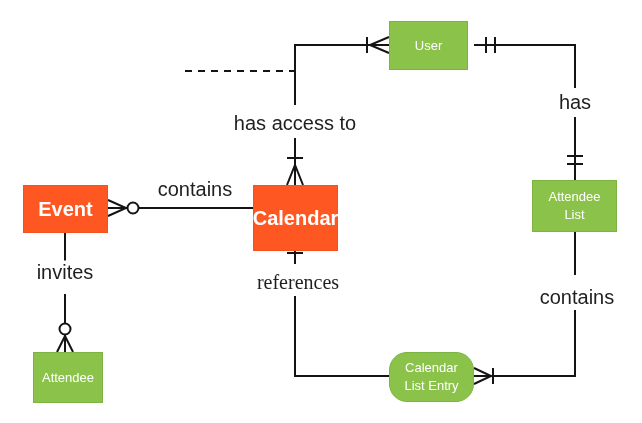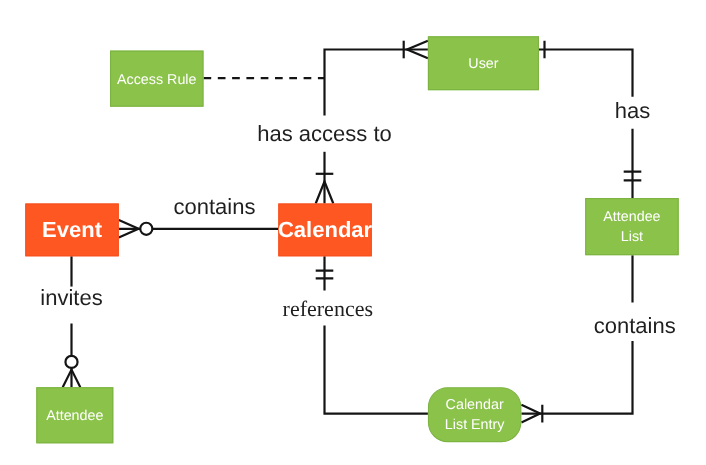--- a/index.html
+++ b/index.html
@@ -71,23 +71,23 @@
     position: absolute;
     transform: translate(-50%, -50%);
     white-space: nowrap;
     color: var(--label-text);
     font-size: 20px;
     background: var(--background);
     padding: 0 2px;
   }
   
   #ent-access-rule        { left: 100px; top: 46px;  width: 85px; height: 51px; }
-  #ent-user               { left: 389px; top: 21px;  width: 101px; height: 49px; margin-top: 12px; }
+  #ent-user               { left: 389px; top: 21px;  width: 79px; height: 49px; }
   #ent-event              { left: 23px;  top: 185px; width: 85px; height: 48px; }
-  #ent-calendar           { left: 253px; top: 185px; width: 85px; height: 48px; }
+  #ent-calendar           { left: 253px; top: 185px; width: 85px; height: 66px; }
   #ent-calendar-list      { left: 532px; top: 180px; width: 85px; height: 52px; }
   #ent-calendar-list-entry{ left: 389px; top: 352px; width: 85px; height: 50px; border-radius: 18px; }
   #ent-attendee           { left: 33px;  top: 352px; width: 70px; height: 51px; }
   
   #lbl-contains-top  { left: 195px; top: 189px; }
   #lbl-has-access-to { left: 295px; top: 123px; }
   #lbl-has           { left: 575px; top: 102px; }
   #lbl-contains-right{ left: 577px; top: 297px; }
   #lbl-references    { left: 298px; top: 282px; font-family: Liberation Serif, serif; }
   #lbl-invites       { left: 65px;  top: 272px; }
@@ -140,21 +140,20 @@
 
     <g>
       <path d="M65 233 V264"></path>
       <path d="M65 294 V323.5"></path>
       <circle cx="65" cy="329" r="5.5"></circle>
       <path d="M65 334.5 V352"></path>
       <path d="M57 352 L65 336 L73 352"></path>
     </g>
   </svg>
 
-  <div class="entity green" id="ent-access-rule">Access Rule</div>
   <div class="entity green" id="ent-user">User</div>
   <div class="entity orange" id="ent-event">Event</div>
   <div class="entity orange" id="ent-calendar">Calendar</div>
   <div class="entity green" id="ent-calendar-list">Attendee List</div>
   <div class="entity green" id="ent-calendar-list-entry">Calendar List Entry</div>
   <div class="entity green" id="ent-attendee">Attendee</div>
 
   <div class="rel-label" id="lbl-contains-top">contains</div>
   <div class="rel-label" id="lbl-has-access-to">has access to</div>
   <div class="rel-label" id="lbl-has">has</div>

